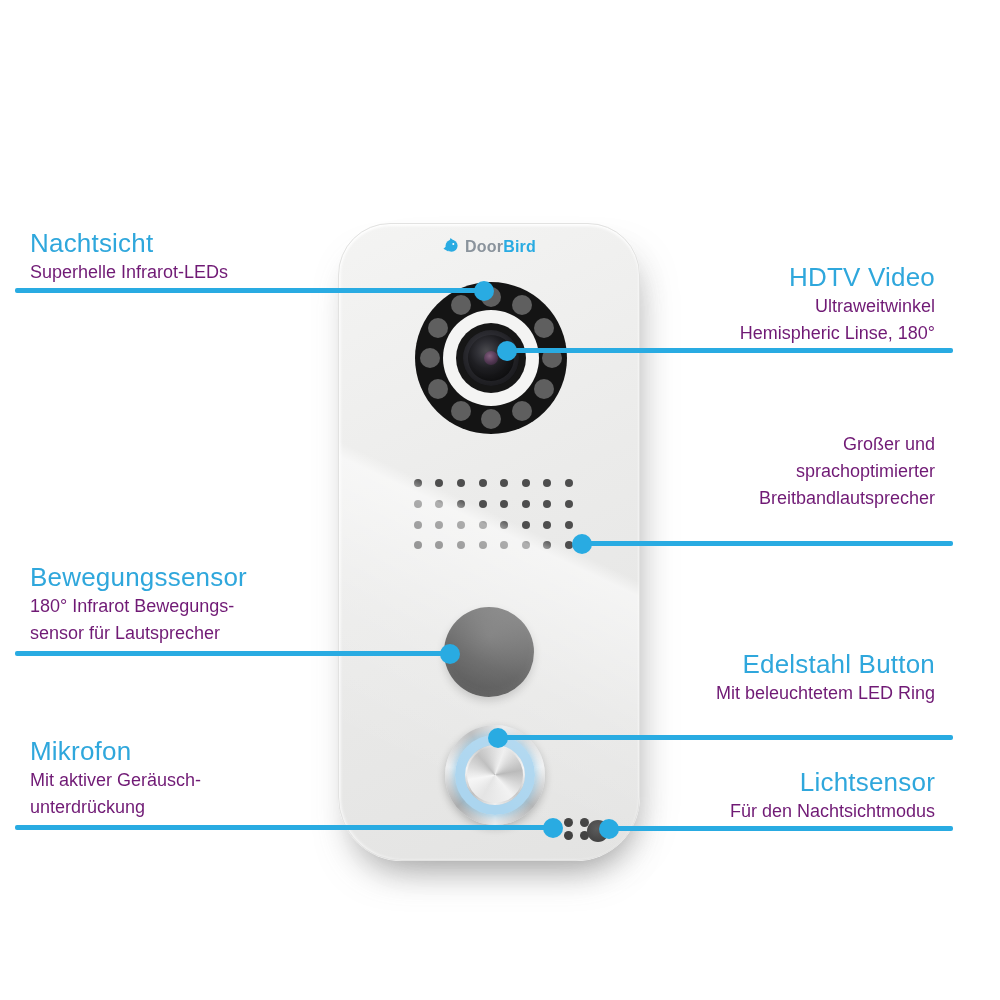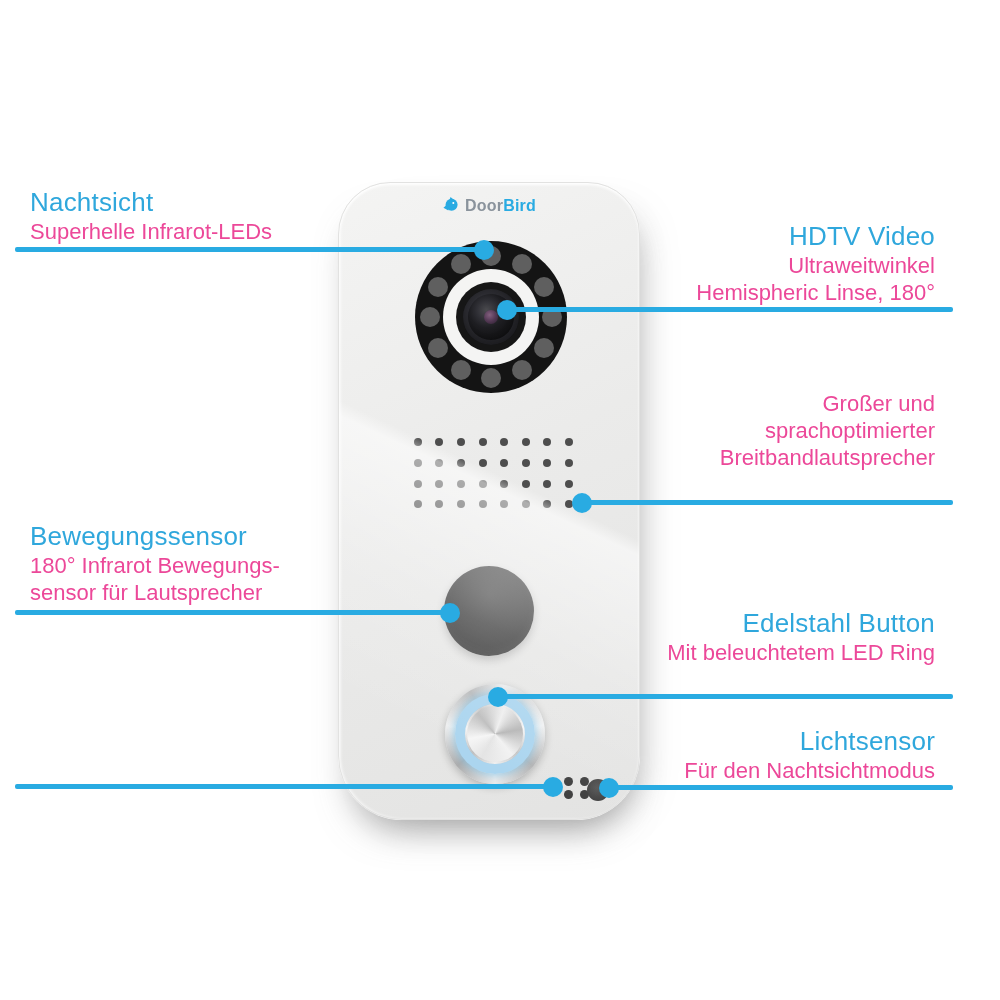--- a/index.html
+++ b/index.html
@@ -1,26 +1,26 @@
 <!DOCTYPE html>
 <html><head>
 <meta charset="utf-8">
 <style>
   html,body{margin:0;padding:0;}
   body{
     width:1000px;height:1000px;background:#ffffff;
     font-family:"Liberation Sans", sans-serif;
     overflow:hidden;position:relative;
   }
-  .stage{position:absolute;inset:0;}
+  .stage{position:absolute;inset:0;margin-top:41px;}
 
   
   .callout{position:absolute;width:330px;}
   .callout .title{font-size:26px;line-height:32px;color:#2fa7dc;font-weight:400;letter-spacing:.2px;}
-  .callout .sub{font-size:22px;line-height:27px;color:#ec4899;font-weight:400;}
+  .callout .sub{font-size:18px;line-height:27px;color:#701a75;font-weight:400;}
   .callout.left{left:30px;text-align:left;}
   .callout.right{right:65px;text-align:right;}
   #c-nachtsicht{top:186px;}
   #c-bewegungssensor{top:520px;}
   #c-mikrofon{top:694px;}
   #c-hdtv{top:220px;}
   #c-lautsprecher{top:390px;}
   #c-edelstahl{top:607px;}
   #c-lichtsensor{top:725px;text-align:right;}
 
@@ -210,20 +210,25 @@
 
   <div class="callout left" id="c-nachtsicht">
     <div class="title">Nachtsicht</div>
     <div class="sub">Superhelle Infrarot-LEDs</div>
   </div>
   <div class="callout left" id="c-bewegungssensor">
     <div class="title">Bewegungssensor</div>
     <div class="sub">180° Infrarot Bewegungs-</div>
     <div class="sub">sensor für Lautsprecher</div>
   </div>
+  <div class="callout left" id="c-mikrofon">
+    <div class="title">Mikrofon</div>
+    <div class="sub">Mit aktiver Geräusch-</div>
+    <div class="sub">unterdrückung</div>
+  </div>
 
   <div class="callout right" id="c-hdtv">
     <div class="title">HDTV Video</div>
     <div class="sub">Ultraweitwinkel</div>
     <div class="sub">Hemispheric Linse, 180°</div>
   </div>
   <div class="callout right" id="c-lautsprecher">
     <div class="sub">Großer und</div>
     <div class="sub">sprachoptimierter</div>
     <div class="sub">Breitbandlautsprecher</div>

